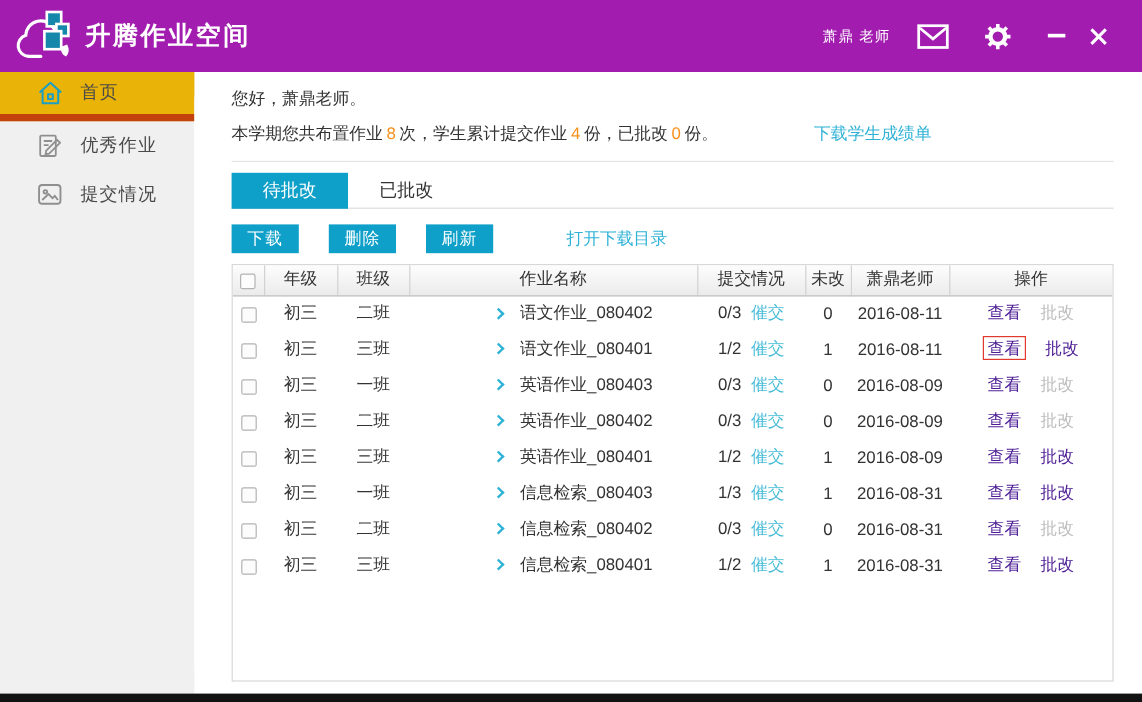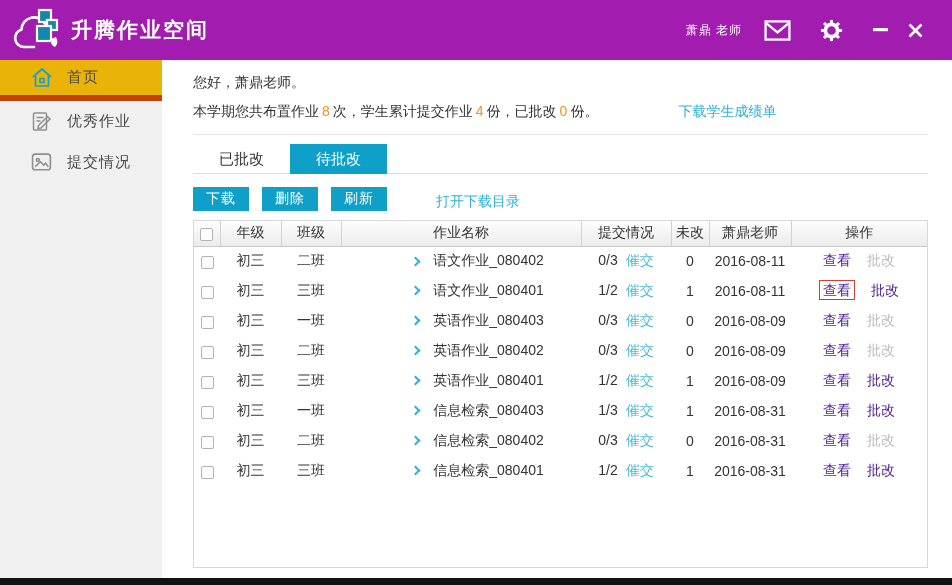--- a/index.html
+++ b/index.html
@@ -48,21 +48,21 @@
 
   
   .tabs { margin-top: 9px; display: flex; border-bottom: 1px solid #dcdcdc; height: 30px; }
   .tab {
     width: 97px; height: 30px; line-height: 30px; text-align: center;
     font-size: 15px; color: #333; cursor: pointer;
   }
   .tab.active { background: #0fa0c9; color: #fff; }
 
   
-  .toolbar { margin-top: 13px; display: flex; align-items: flex-end; }
+  .toolbar { margin-top: 13px; display: flex; align-items: center; gap: 12px; }
   .tb-btn {
     width: 56px; height: 24px; background: #0fa0c9; color: #fff; border: none;
     font-size: 14px; font-family: inherit; cursor: pointer; margin-right: 13px;
     display: inline-flex; align-items: center; justify-content: center; letter-spacing: 1px;
   }
   .open-dir-link { margin-left: 36px; font-size: 14px; }
 
   
   .table-box { margin-top: 9px; border: 1px solid #d8d8d8; height: 348px; overflow: hidden; }
   table.hw { width: 100%; border-collapse: collapse; table-layout: fixed; font-size: 14px; color: #333; }
@@ -184,22 +184,22 @@
       <div class="greeting">您好，萧鼎老师。</div>
 
       <div class="stats-row">
         <span id="stats-text"><span>本学期您共布置作业</span><span class="stat-num">8</span><span>次，学生累计提交作业</span><span class="stat-num">4</span><span>份，已批改</span><span class="stat-num">0</span><span>份。</span></span>
         <span class="text-link transcript-link">下载学生成绩单</span>
       </div>
 
       <div class="hr-divider"></div>
 
       <div class="tabs" id="tab-bar">
+          <div class="tab active">待批改</div>
           <div class="tab">已批改</div>
-          <div class="tab active">待批改</div>
         </div>
 
       <div class="toolbar" id="toolbar">
         <button class="tb-btn">下载</button>
           <button class="tb-btn">删除</button>
           <button class="tb-btn">刷新</button>
           <span class="text-link open-dir-link" id="open-dir">打开下载目录</span>
       </div>
 
       <div class="table-box">

